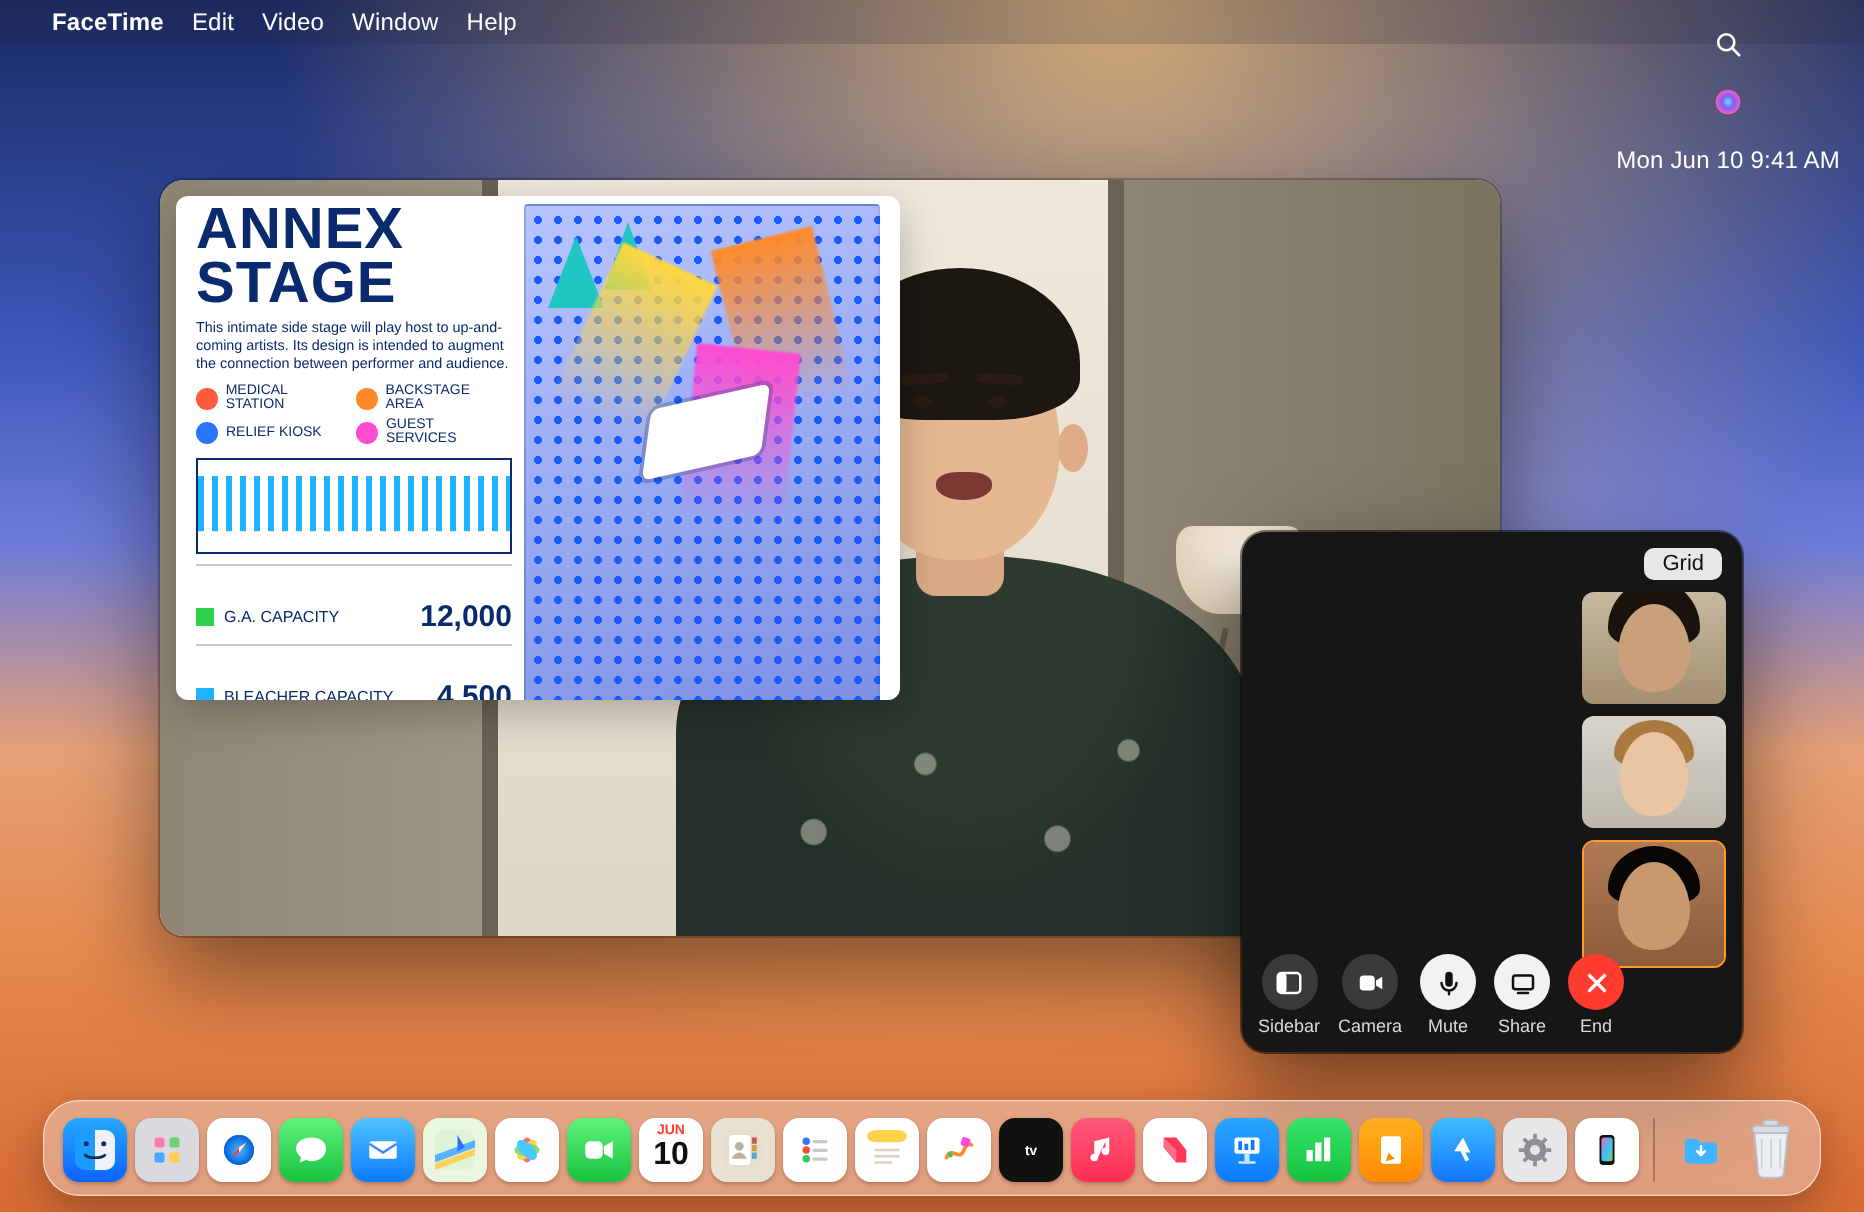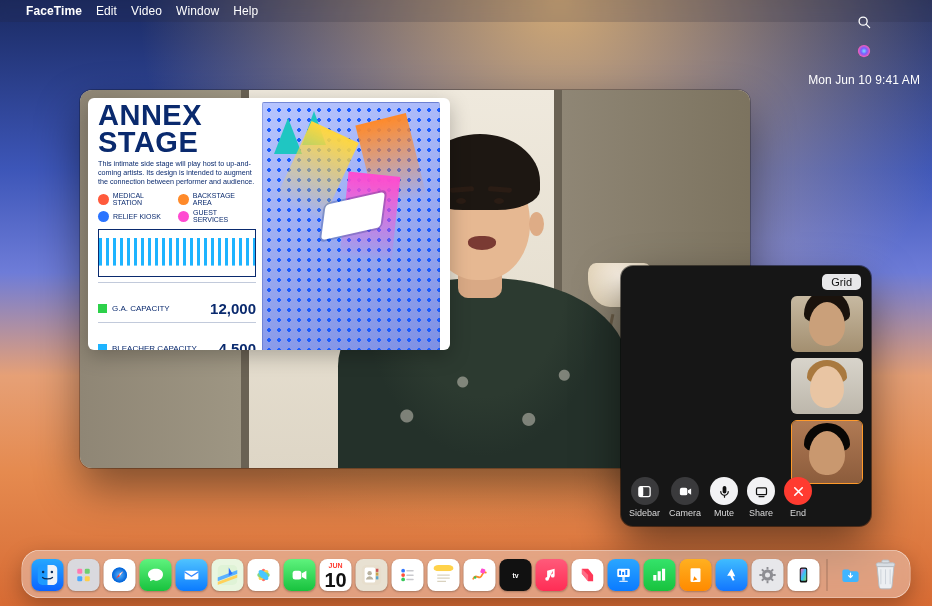--- a/index.html
+++ b/index.html
@@ -182,21 +182,21 @@
     background:rgba(240,240,245,.38);
     box-shadow:inset 0 0 0 .6px rgba(255,255,255,.6), 0 8px 22px rgba(0,0,0,.28);
     backdrop-filter:blur(8px);
   }
   .dock .sep{width:1px;height:32px;background:rgba(0,0,0,.25);margin:0 3px;border-radius:1px;}
   .dock .app{width:32px;height:32px;border-radius:8px;display:flex;align-items:center;justify-content:center;position:relative;box-shadow:0 1px 2px rgba(0,0,0,.25);}
   .dock .app svg{width:20px;height:20px;}
   .dock .trash{width:30px;height:34px;display:flex;align-items:center;justify-content:center}
   .dock .app.cal{background:#fff}
   .dock .app.cal .mon{position:absolute;top:3px;font-size:7px;color:#ff3b30;font-weight:700}
-  .dock .app.cal .day{position:absolute;top:10px;font-size:20px;color:#111;font-weight:600}
+  .dock .app.cal .day{position:absolute;top:10px;font-size:16px;color:#111;font-weight:600}
 
 </style>
 </head>
 <body>
 
 <div class="menubar">
   <div class="mb-left">
     <span class="apple"></span>
     <span class="app">FaceTime</span>
     <span>Edit</span>

